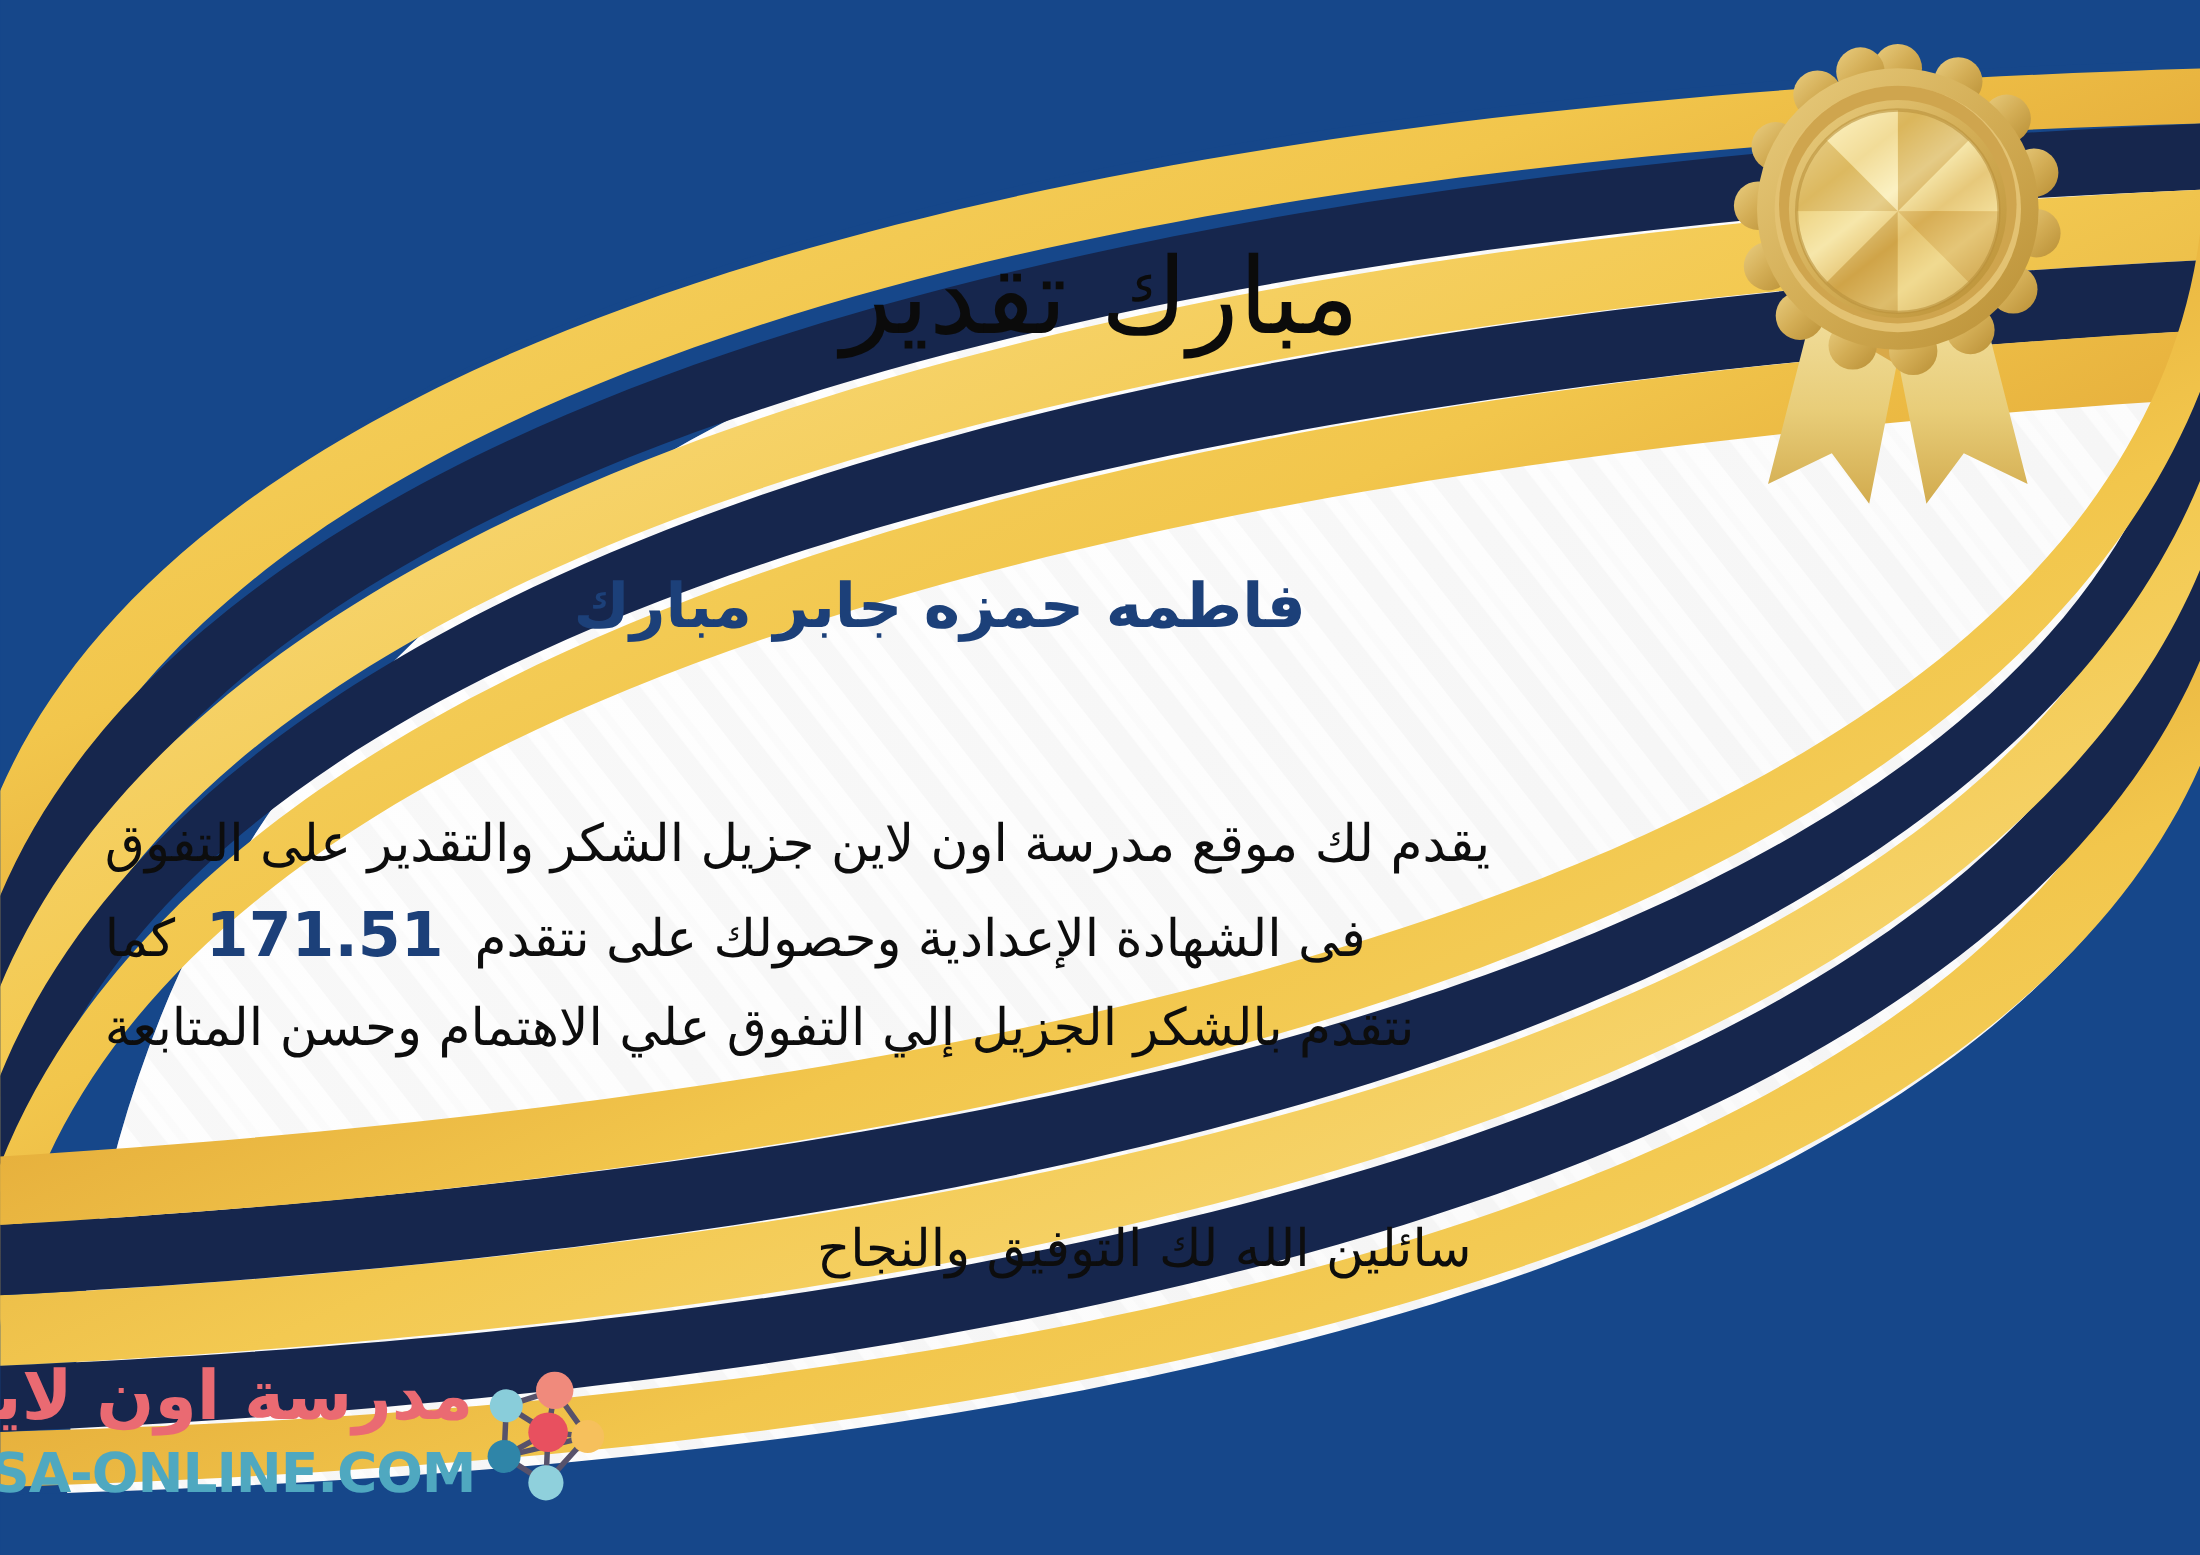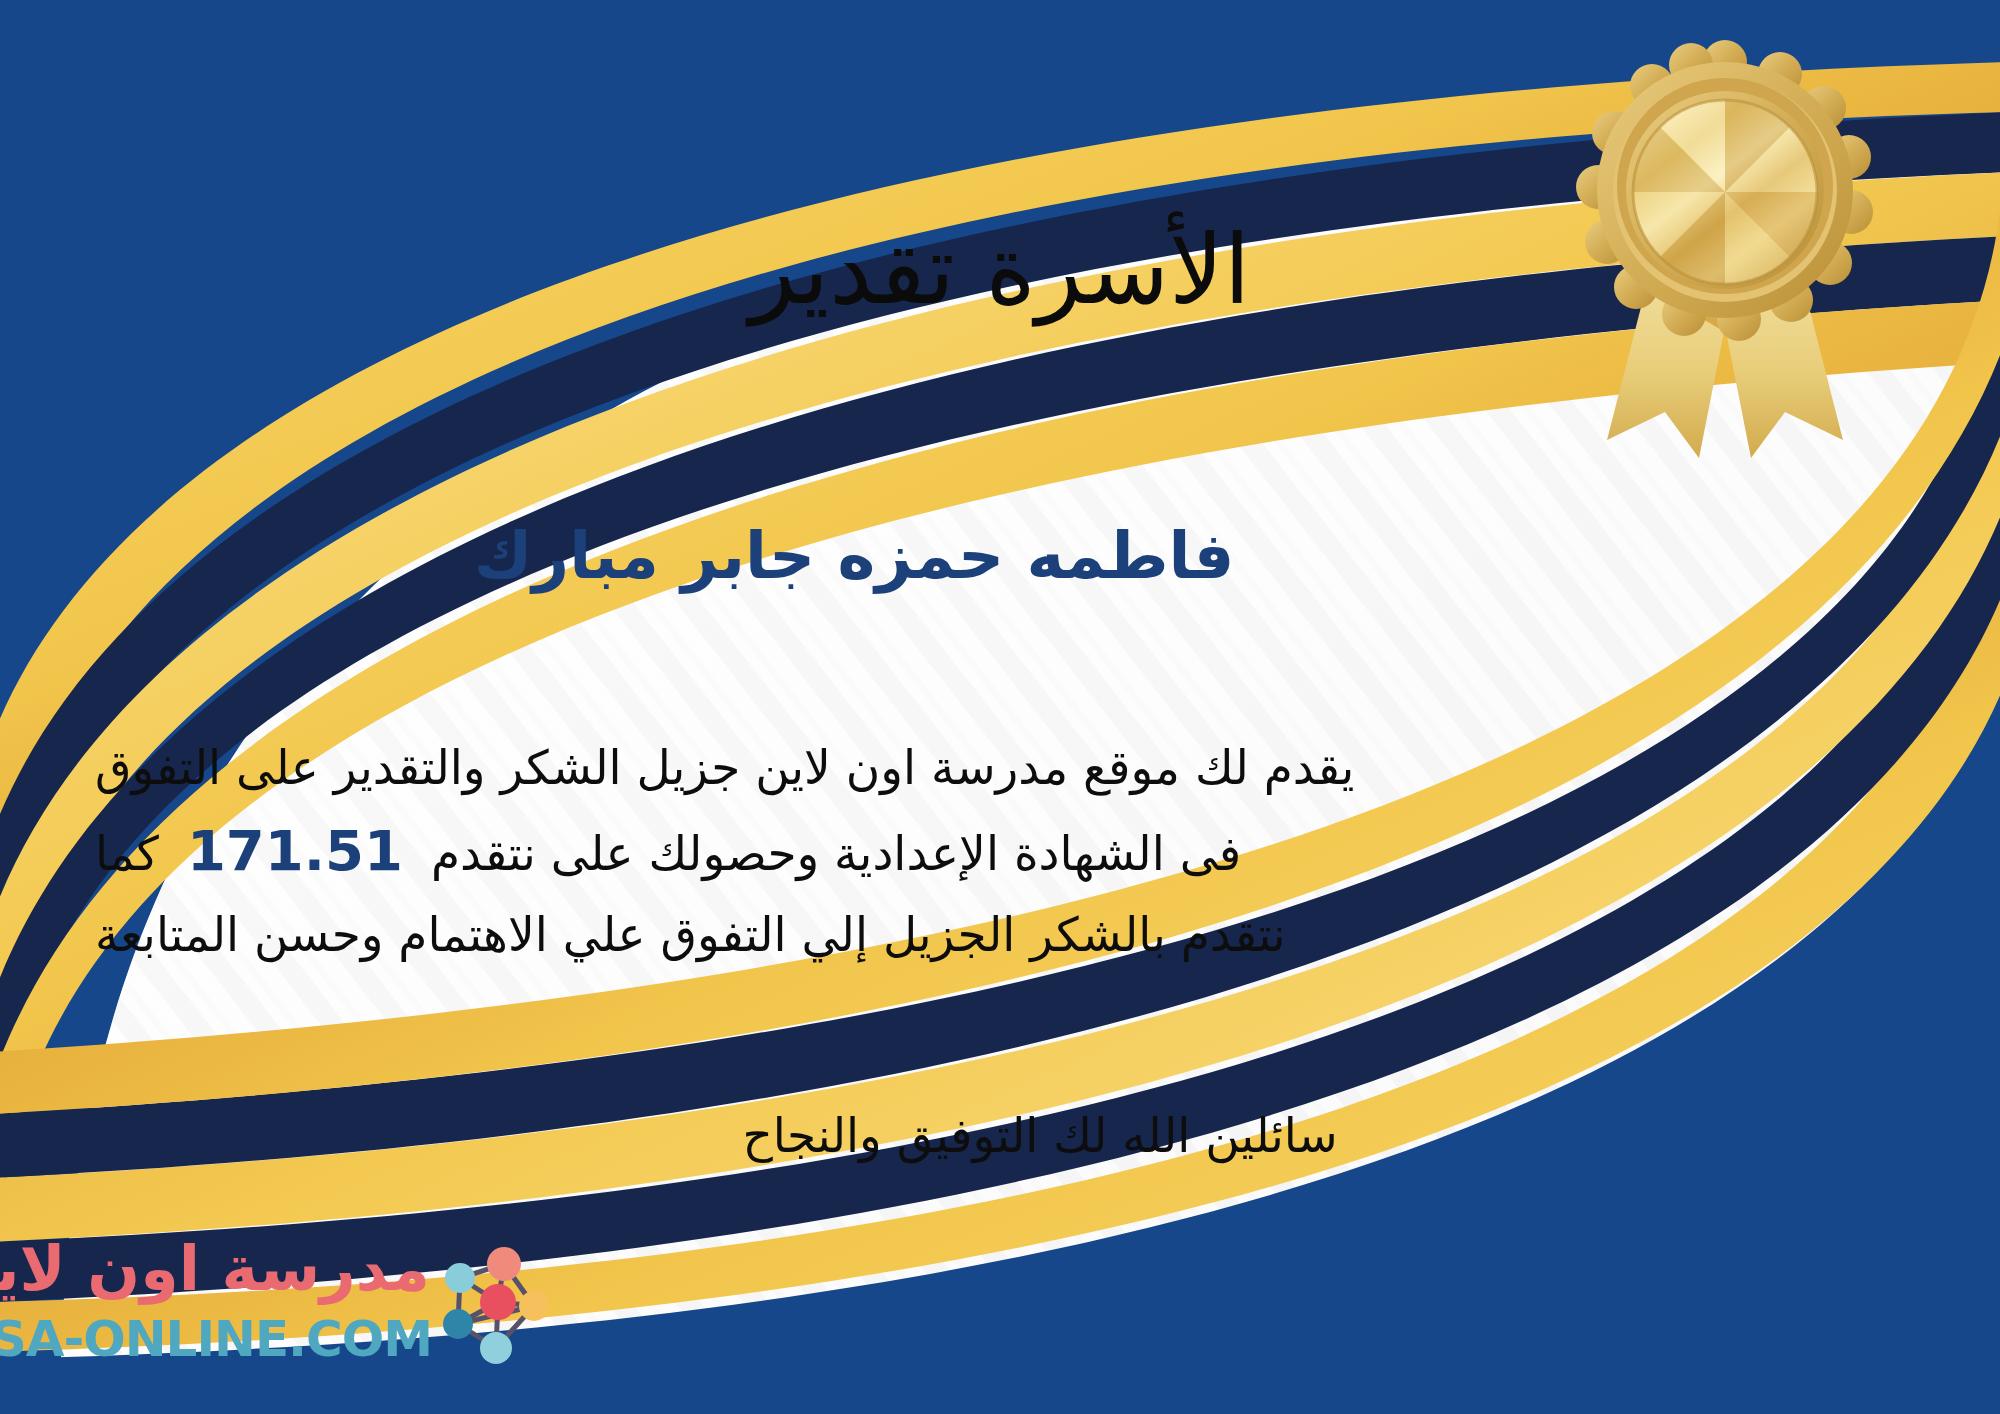--- a/index.html
+++ b/index.html
@@ -49,21 +49,21 @@
     letter-spacing: 0px;
     direction: rtl;
   }
 
   .cert-name {
     position: absolute;
     top: 518px;
     left: 0;
     width: 1708px;
     text-align: center;
-    font-size: 64px;
+    font-size: 56px;
     line-height: 1.2;
     font-weight: 700;
     color: #1c4079;
     direction: rtl;
   }
 
   .cert-body {
     position: absolute;
     top: 730px;
     left: 95px;
@@ -264,21 +264,21 @@
         <path d="M 0,2 L -65,67 A 92 92 0 0 0 0,94 Z" fill="#c99e44"></path>
         <path d="M 0,2 L 0,94 A 92 92 0 0 0 65,67 Z" fill="#efd98f"></path>
         <path d="M 0,2 L 65,67 A 92 92 0 0 0 92,2 Z" fill="#d8b15d"></path>
       </g>
       <circle cx="0" cy="2" r="92" fill="none" stroke="#b9913c" stroke-width="3" opacity="0.6"></circle>
     </g>
   </svg>
 
   <div id="content">
 
-    <h1 class="cert-title">الأسرة تقدير</h1>
+    <h1 class="cert-title">مبارك تقدير</h1>
 
     <div class="cert-name">فاطمه حمزه جابر مبارك</div>
 
     <div class="cert-body">
       <span class="body-line">يقدم لك موقع مدرسة اون لاين جزيل الشكر  والتقدير على التفوق</span>
       <span class="body-line l2"><span>فى الشهادة الإعدادية وحصولك على نتقدم</span><span class="grade-value">171.51</span><span>كما</span></span>
       <span class="body-line">نتقدم  بالشكر الجزيل إلي التفوق علي الاهتمام وحسن المتابعة</span>
     </div>
 
     <div class="cert-closing">سائلين الله لك التوفيق  والنجاح</div>

